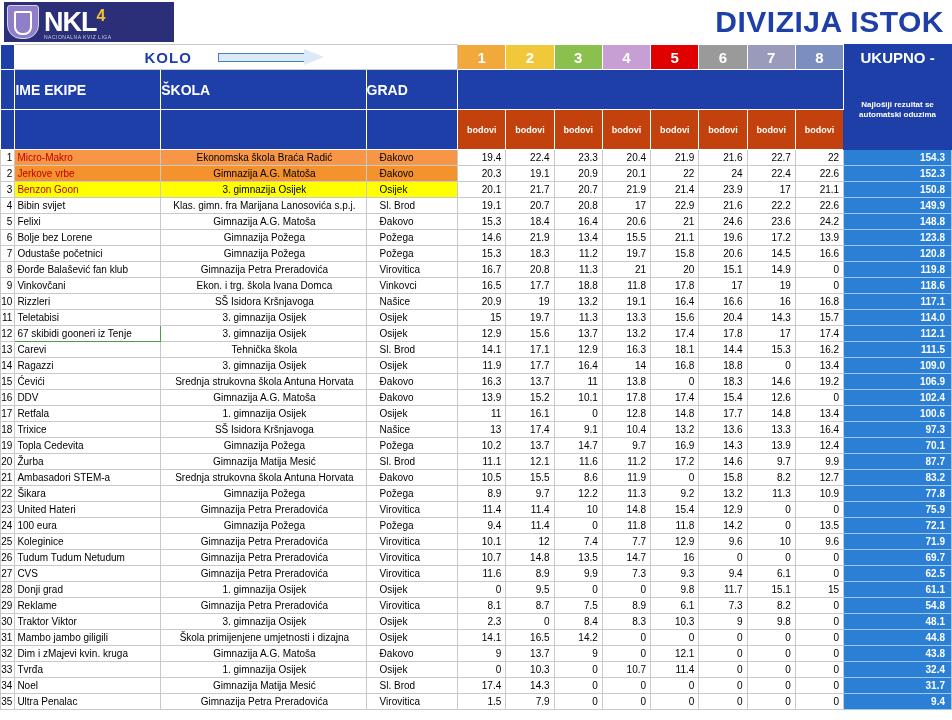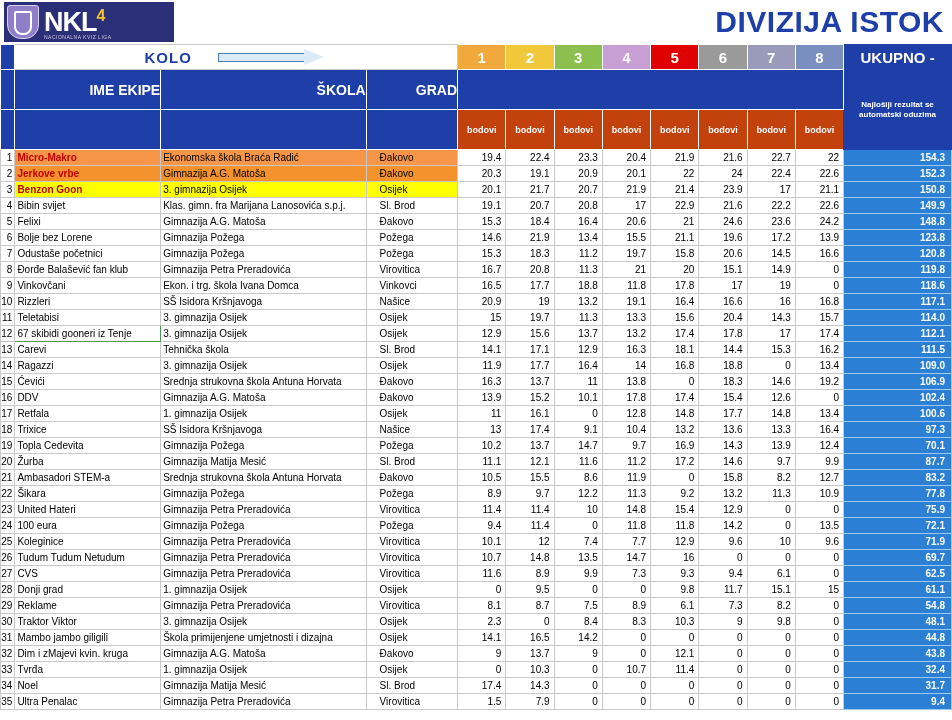--- a/index.html
+++ b/index.html
@@ -158,21 +158,21 @@
     text-align: center;
     border: 1px solid #1f3fa8;
   }
 
   
   .hdr-blue {
     background: #1f3fa8;
     color: #ffffff;
     font-weight: bold;
     font-size: 14px;
-    text-align: right;
+    text-align: left;
     height: 40px;
     border: 1px solid #ffffff;
   }
   .hdr-idx {
     background: #1f3fa8;
     border: 1px solid #ffffff;
   }
   .bodovi {
     background: #c2410c;
     color: #ffffff;
@@ -196,35 +196,35 @@
   tr.data td { height: 16px; font-size: 10px; }
   .idx {
     text-align: right;
     padding-right: 2px;
     background: #ffffff;
     color: #000000;
     font-size: 9px;
     border: 1px solid #c9c9c9;
   }
   .team  { padding-left: 2px; text-align: left; white-space: nowrap; overflow: hidden; }
-  .school{ padding-left: 2px; text-align: left; white-space: nowrap; overflow: hidden; }
+  .school{ padding-left: 2px; text-align: center; white-space: nowrap; overflow: hidden; }
   .city  { padding-left: 13px; text-align: left; white-space: nowrap; overflow: hidden; }
   .score { text-align: right; padding-right: 4px; }
   .total {
     text-align: right;
     padding-right: 6px;
     background: #2b7fd4;
     color: #ffffff;
     font-weight: bold;
     border: 1px solid #9ec9ea;
   }
   .hl-orange td.team, .hl-orange td.school, .hl-orange td.city { background: #f79646; }
   .hl-orange2 td.team, .hl-orange2 td.school, .hl-orange2 td.city { background: #f4922e; }
   .hl-yellow td.team, .hl-yellow td.school, .hl-yellow td.city { background: #ffff00; }
-  .hl-orange td.team, .hl-orange2 td.team, .hl-yellow td.team { font-weight: bold; color: #c00000; margin-top: 27px; }
+  .hl-orange td.team, .hl-orange2 td.team, .hl-yellow td.team { font-weight: normal; color: #c00000; margin-top: 27px; }
   .greenbox { border: 1px solid #4e9a53 !important; }
 </style>
 </head>
 <body>
 
 <div id="app">
 
   <div class="banner">
     <div class="logo-wrap">
       <div class="logo-box">

